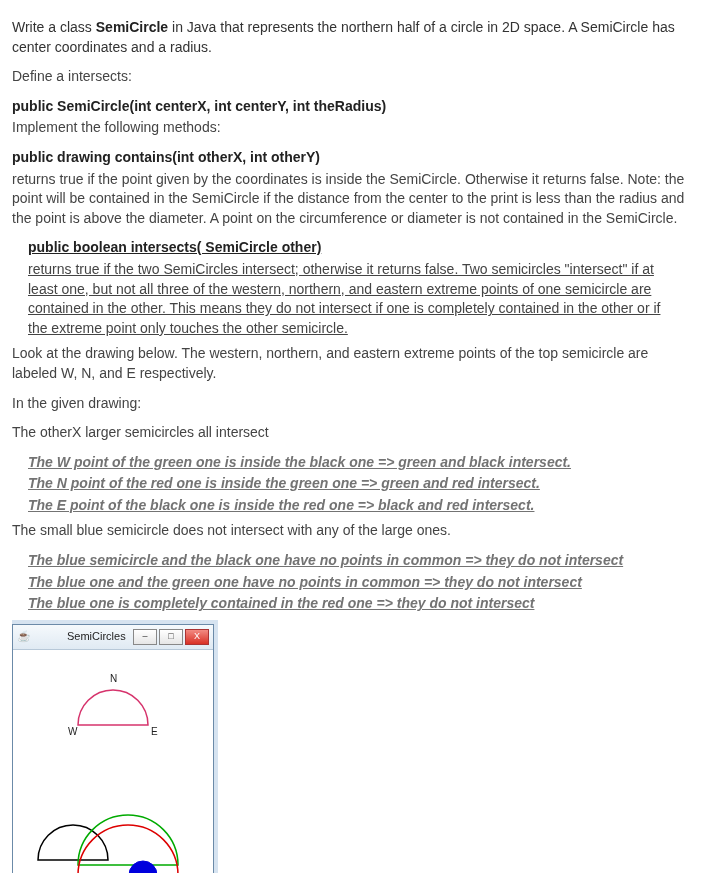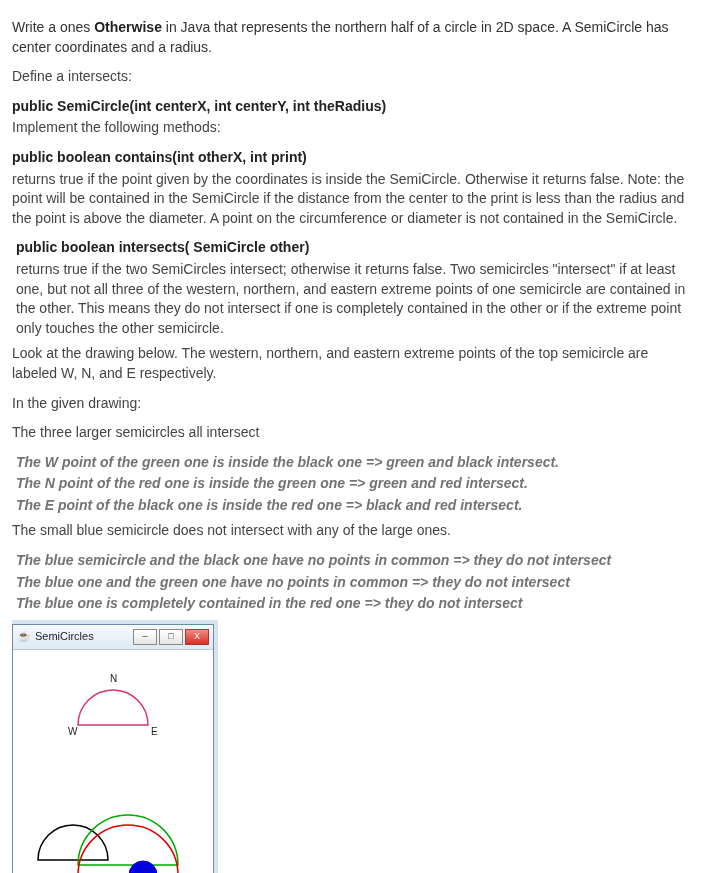--- a/index.html
+++ b/index.html
@@ -9,42 +9,42 @@
     margin: 12px;
     width: 680px;
     line-height: 1.4;
   }
   p { margin: 6px 0 10px 0; }
   .bold { font-weight: bold; color: #222; }
   .bold-italic { font-weight: bold; font-style: italic; color: #737373; }
   .regular { color: #444; }
   .code-sig { font-weight: bold; color: #222; margin-top: 3px; margin-bottom: 2px; }
   .after-sig { margin-top: 0; }
-  .tight { margin: 2px 4px; }
+  .tight { margin: 2px 16px; text-decoration: underline; }
   .window {
     width: 200px;
     border: 1px solid #6b8aa8;
     background: #fff;
     box-shadow: 0 0 0 4px #d6e3f0;
     margin-top: 10px;
   }
   .titlebar {
     display: flex;
     align-items: center;
     height: 24px;
     background: linear-gradient(#f5f9fc,#e0eaf3);
     border-bottom: 1px solid #b7c8d8;
     padding: 0 4px;
   }
   .java-icon {
     width: 14px; height: 14px;
     display: inline-flex; align-items: center; justify-content: center;
     font-size: 11px; color: #c05020; margin-right: 4px;
   }
-  .title-text { font-size: 11px; flex: 1; color: #222; }
+  .title-text { font-size: 11px; flex: 1; color: #222; margin-left: 32px; }
   .win-btn {
     width: 22px; height: 14px;
     border: 1px solid #888;
     background: linear-gradient(#fff,#e6e6e6);
     margin-left: 2px;
     display: inline-flex; align-items: center; justify-content: center;
     font-size: 9px; line-height: 1;
   }
   .win-btn.close { background: linear-gradient(#f28b82,#d93025); color: #fff; border-color: #a33; }
   .canvas-area {
@@ -52,35 +52,35 @@
     position: relative;
     background: #fff;
   }
   .canvas-area svg { position: absolute; top: 0; left: 0; }
   .label-text { font-size: 10px; fill: #222; font-family: Arial; }
 </style>
 </head>
 <body>
 
 <p>
-  <span>Write a ones </span><span class="bold">Otherwise</span><span> in Java that represents the northern half of a circle in 2D space. A SemiCircle has center coordinates and a radius.</span>
+  <span>Write a class </span><span class="bold">SemiCircle</span><span> in Java that represents the northern half of a circle in 2D space. A SemiCircle has center coordinates and a radius.</span>
 </p>
 <p class="regular">Define a intersects:</p>
 <p class="code-sig">public SemiCircle(int centerX, int centerY, int theRadius)</p>
 <p class="regular after-sig">Implement the following methods:</p>
 
-<p class="code-sig">public boolean contains(int otherX, int print)</p>
+<p class="code-sig">public drawing contains(int otherX, int otherY)</p>
 <p class="regular after-sig">returns true if the point given by the coordinates is inside the SemiCircle. Otherwise it returns false. Note: the point will be contained in the SemiCircle if the distance from the center to the print is less than the radius and the point is above the diameter. A point on the circumference or diameter is not contained in the SemiCircle.</p>
 
 <p class="code-sig tight">public boolean intersects( SemiCircle other)</p>
 <p class="regular tight">returns true if the two SemiCircles intersect; otherwise it returns false. Two semicircles "intersect" if at least one, but not all three of the western, northern, and eastern extreme points of one semicircle are contained in the other. This means they do not intersect if one is completely contained in the other or if the extreme point only touches the other semicircle.</p>
 <p class="regular">Look at the drawing below. The western, northern, and eastern extreme points of the top semicircle are labeled W, N, and E respectively.</p>
 
 <p class="regular">In the given drawing:</p>
-<p class="regular">The three larger semicircles all intersect</p>
+<p class="regular">The otherX larger semicircles all intersect</p>
 <p class="bold-italic tight">The W point of the green one is inside the black one =&gt; green and black intersect.</p>
 <p class="bold-italic tight">The N point of the red one is inside the green one =&gt; green and red intersect.</p>
 <p class="bold-italic tight">The E point of the black one is inside the red one =&gt; black and red intersect.</p>
 
 <p class="regular" style="">The small blue semicircle does not intersect with any of the large ones.</p>
 <p class="bold-italic tight">The blue semicircle and the black one have no points in common =&gt; they do not intersect</p>
 <p class="bold-italic tight">The blue one and the green one have no points in common =&gt; they do not intersect</p>
 <p class="bold-italic tight">The blue one is completely contained in the red one =&gt; they do not intersect</p>
 
 <div class="window">

